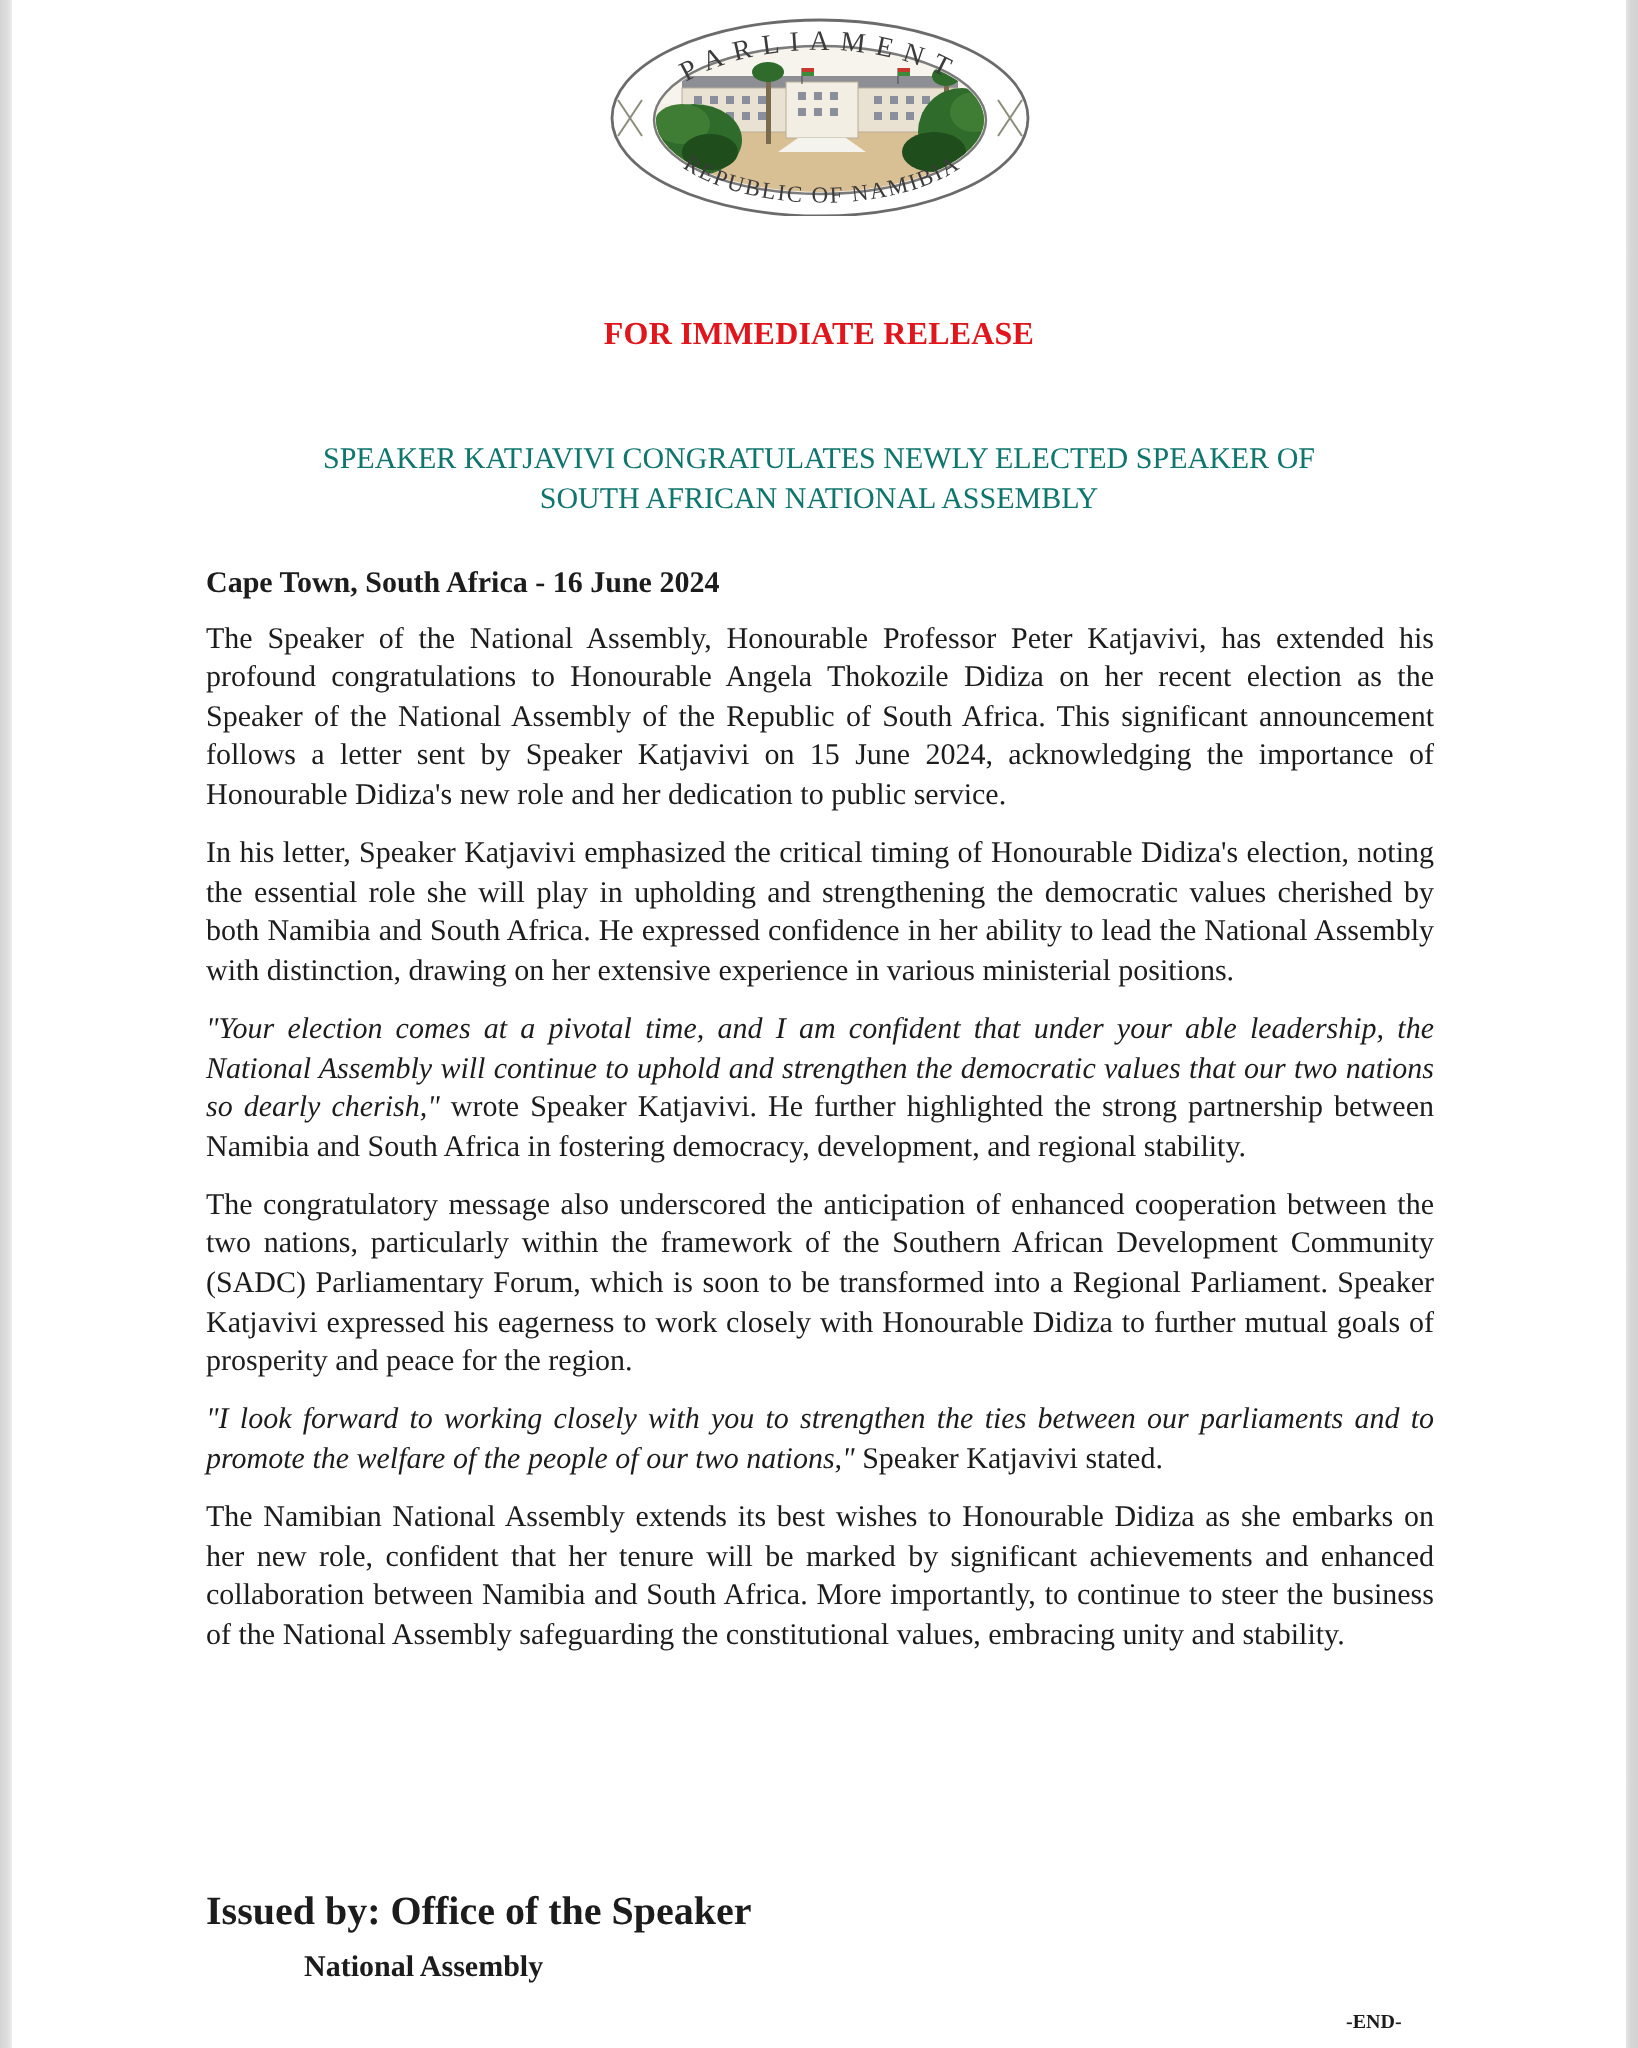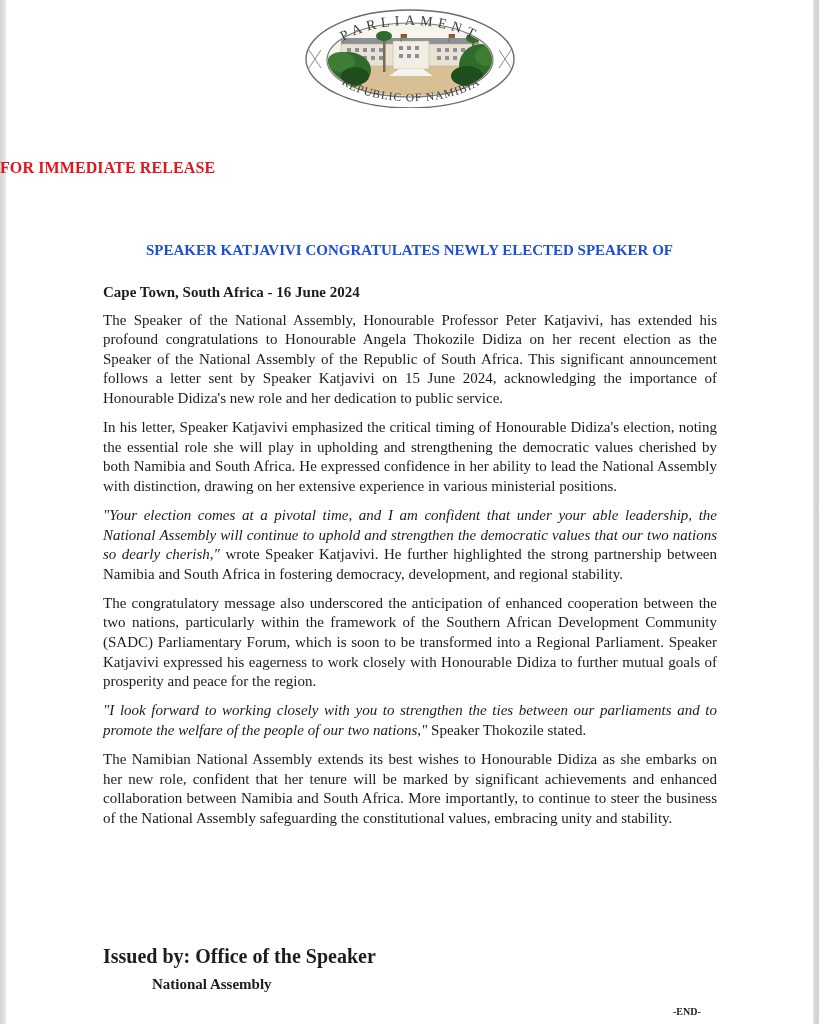--- a/index.html
+++ b/index.html
@@ -9,25 +9,25 @@
       font-family: "Liberation Serif", "DejaVu Serif", serif;
       color: #1c1c1c;
     }
     .edge-left { position: absolute; left: 0; top: 0; width: 6px; height: 1024px;
       background: linear-gradient(to right, #d4d4d4, #dedede 60%, #ececec); }
     .edge-right { position: absolute; right: 0; top: 0; width: 6px; height: 1024px;
       background: linear-gradient(to right, #e6e6e6, #d6d6d6 40%, #d2d2d2); }
 
     .logo { position: absolute; left: 301px; top: 4px; width: 218px; height: 104px; }
 
-    .release { position: absolute; top: 159px; left: 0; width: 819px; 
+    .release { position: absolute; top: 159px; left: 0; width: 819px; text-align: center;
       font-weight: bold; font-size: 16px; color: #e0161c; letter-spacing: 0.1px; }
 
     .headline { position: absolute; top: 220px; left: 100px; width: 619px; text-align: center;
-      font-weight: bold; font-size: 15px; line-height: 20px; color: #1d4ed8; margin-top: 20px; }
+      font-weight: normal; font-size: 15px; line-height: 20px; color: #0f766e; }
 
     .content { position: absolute; top: 271px; left: 103px; width: 614px; font-size: 15px; line-height: 19.6px; }
     .dateline { font-weight: bold; margin: 12px 0 8px 0; font-size: 15px; }
     .content p { margin: 0 0 9.5px 0; text-align: justify; }
     .quote { font-style: italic; }
 
     .issued { position: absolute; top: 945px; left: 103px; font-weight: bold; font-size: 20px; }
     .office-unit { position: absolute; top: 976px; left: 152px; font-weight: bold; font-size: 15px; text-align: right; }
     .end-mark { position: absolute; top: 1006px; left: 673px; font-weight: bold; font-size: 10px; }
   </style>
@@ -124,27 +124,28 @@
   </text>
   <text font-family="Liberation Serif, serif" font-size="11.5" fill="#3c3c3c" letter-spacing="1">
     <textPath href="#arcBot" startOffset="50%" text-anchor="middle">REPUBLIC OF NAMIBIA</textPath>
   </text>
 </svg>
 
 <div class="release">FOR IMMEDIATE RELEASE</div>
 
 <div class="headline">
   <div>SPEAKER KATJAVIVI CONGRATULATES NEWLY ELECTED SPEAKER OF</div>
+  <div>SOUTH AFRICAN NATIONAL ASSEMBLY</div>
 </div>
 
 <div class="content">
   <div class="dateline">Cape Town, South Africa - 16 June 2024</div>
   <p>The Speaker of the National Assembly, Honourable Professor Peter Katjavivi, has extended his profound congratulations to Honourable Angela Thokozile Didiza on her recent election as the Speaker of the National Assembly of the Republic of South Africa. This significant announcement follows a letter sent by Speaker Katjavivi on 15 June 2024, acknowledging the importance of Honourable Didiza's new role and her dedication to public service.</p>
   <p>In his letter, Speaker Katjavivi emphasized the critical timing of Honourable Didiza's election, noting the essential role she will play in upholding and strengthening the democratic values cherished by both Namibia and South Africa. He expressed confidence in her ability to lead the National Assembly with distinction, drawing on her extensive experience in various ministerial positions.</p>
   <p><span class="quote">"Your election comes at a pivotal time, and I am confident that under your able leadership, the National Assembly will continue to uphold and strengthen the democratic values that our two nations so dearly cherish,"</span><span> wrote Speaker Katjavivi. He further highlighted the strong partnership between Namibia and South Africa in fostering democracy, development, and regional stability.</span></p>
   <p>The congratulatory message also underscored the anticipation of enhanced cooperation between the two nations, particularly within the framework of the Southern African Development Community (SADC) Parliamentary Forum, which is soon to be transformed into a Regional Parliament. Speaker Katjavivi expressed his eagerness to work closely with Honourable Didiza to further mutual goals of prosperity and peace for the region.</p>
-  <p><span class="quote">"I look forward to working closely with you to strengthen the ties between our parliaments and to promote the welfare of the people of our two nations,"</span><span> Speaker Thokozile stated.</span></p>
+  <p><span class="quote">"I look forward to working closely with you to strengthen the ties between our parliaments and to promote the welfare of the people of our two nations,"</span><span> Speaker Katjavivi stated.</span></p>
   <p>The Namibian National Assembly extends its best wishes to Honourable Didiza as she embarks on her new role, confident that her tenure will be marked by significant achievements and enhanced collaboration between Namibia and South Africa.  More importantly, to continue to steer the business of the National Assembly safeguarding the constitutional values, embracing unity and stability.</p>
 </div>
 
 <div class="issued">Issued by: Office of the Speaker</div>
 <div class="office-unit">National Assembly</div>
 <div class="end-mark">-END-</div>
 
 </body></html>

